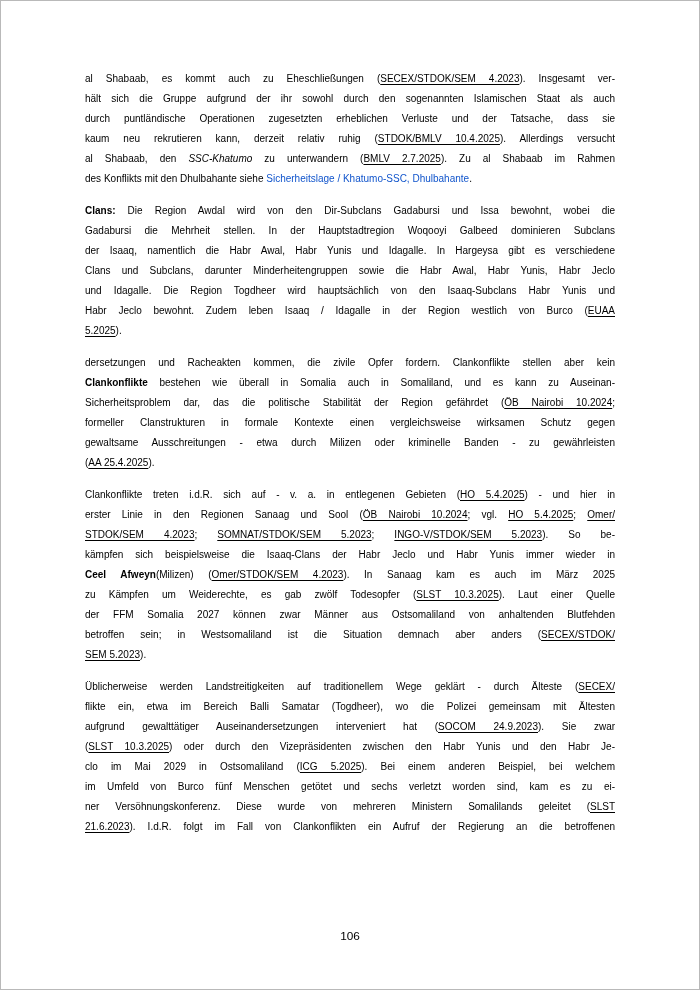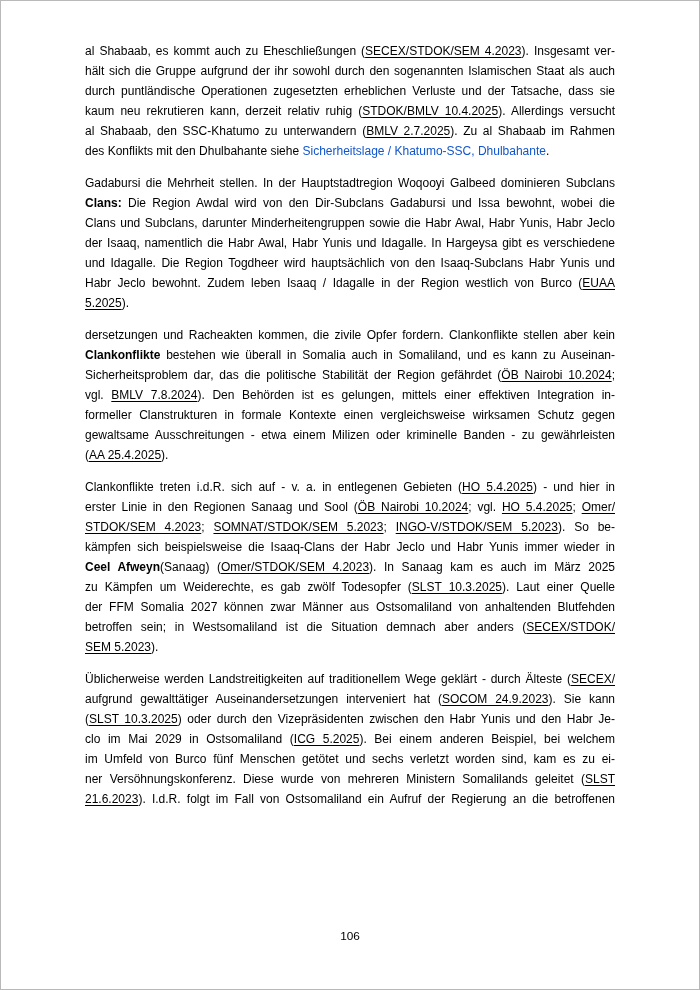--- a/index.html
+++ b/index.html
@@ -13,42 +13,42 @@
     width: 700px;
     height: 990px;
     box-sizing: border-box;
     background: var(--page-bg, #ffffff);
     border: 1px solid var(--page-border, #b9b9b9);
     overflow: hidden;
     color: var(--text-color, #000000);
   }
   .content {
     box-sizing: border-box;
-    padding: 40px 84px 0 84px;
-    font-size: 12px;
+    padding: 68px 84px 0 84px;
+    font-size: 10px;
     line-height: 20px;
   }
   .paragraph {
     margin: 0 0 12px 0;
   }
   .line {
     display: block;
     height: 20px;
     overflow: hidden;
     text-align: justify;
     text-align-last: justify;
     -moz-text-align-last: justify;
     white-space: normal;
   }
   .line-last {
     text-align-last: left;
     -moz-text-align-last: left;
   }
   .seg-b { font-weight: bold; }
-  .seg-i { }
+  .seg-i { font-style: italic; }
   .seg-u {
     text-decoration: underline;
     text-underline-offset: 2px;
     cursor: pointer;
   }
   .seg-link {
     color: var(--link-color, #1155cc);
     cursor: pointer;
   }
   .footer {
@@ -69,54 +69,54 @@
   <main class="content">
       <div class="paragraph">
         <div class="line"><span>al Shabaab, es kommt auch zu Eheschließungen (</span><span class="seg-u">SECEX/STDOK/SEM 4.2023</span><span>). Insgesamt ver-</span></div>
         <div class="line"><span>hält sich die Gruppe aufgrund der ihr sowohl durch den sogenannten Islamischen Staat als auch</span></div>
         <div class="line"><span>durch puntländische Operationen zugesetzten erheblichen Verluste und der Tatsache, dass sie</span></div>
         <div class="line"><span>kaum neu rekrutieren kann, derzeit relativ ruhig (</span><span class="seg-u">STDOK/BMLV 10.4.2025</span><span>). Allerdings versucht</span></div>
         <div class="line"><span>al Shabaab, den </span><span class="seg-i">SSC-Khatumo</span><span> zu unterwandern (</span><span class="seg-u">BMLV 2.7.2025</span><span>). Zu al Shabaab im Rahmen</span></div>
         <div class="line line-last"><span>des Konflikts mit den Dhulbahante siehe </span><span class="seg-link">Sicherheitslage / Khatumo-SSC, Dhulbahante</span><span>.</span></div>
       </div>
       <div class="paragraph">
+        <div class="line"><span class="seg-b">Clans:</span><span> Die Region Awdal wird von den Dir-Subclans Gadabursi und Issa bewohnt, wobei die</span></div>
         <div class="line"><span>Gadabursi die Mehrheit stellen. In der Hauptstadtregion Woqooyi Galbeed dominieren Subclans</span></div>
-        <div class="line"><span class="seg-b">Clans:</span><span> Die Region Awdal wird von den Dir-Subclans Gadabursi und Issa bewohnt, wobei die</span></div>
+        <div class="line"><span>der Isaaq, namentlich die Habr Awal, Habr Yunis und Idagalle. In Hargeysa gibt es verschiedene</span></div>
         <div class="line"><span>Clans und Subclans, darunter Minderheitengruppen sowie die Habr Awal, Habr Yunis, Habr Jeclo</span></div>
-        <div class="line"><span>der Isaaq, namentlich die Habr Awal, Habr Yunis und Idagalle. In Hargeysa gibt es verschiedene</span></div>
         <div class="line"><span>und Idagalle. Die Region Togdheer wird hauptsächlich von den Isaaq-Subclans Habr Yunis und</span></div>
         <div class="line"><span>Habr Jeclo bewohnt. Zudem leben Isaaq / Idagalle in der Region westlich von Burco (</span><span class="seg-u">EUAA</span></div>
         <div class="line line-last"><span class="seg-u">5.2025</span><span>).</span></div>
       </div>
       <div class="paragraph">
         <div class="line"><span>dersetzungen und Racheakten kommen, die zivile Opfer fordern. Clankonflikte stellen aber kein</span></div>
         <div class="line"><span class="seg-b">Clankonflikte</span><span> bestehen wie überall in Somalia auch in Somaliland, und es kann zu Auseinan-</span></div>
         <div class="line"><span>Sicherheitsproblem dar, das die politische Stabilität der Region gefährdet (</span><span class="seg-u">ÖB Nairobi 10.2024</span><span>;</span></div>
-        <div class="line"><span>vgl. </span><span class="seg-u">BMLV 7.8.2024</span><span>). Den Behörden ist es gelungen, mittels einer effektiven Integration in-</span></div>
         <div class="line"><span>formeller Clanstrukturen in formale Kontexte einen vergleichsweise wirksamen Schutz gegen</span></div>
-        <div class="line"><span>gewaltsame Ausschreitungen - etwa einem Milizen oder kriminelle Banden - zu gewährleisten</span></div>
+        <div class="line"><span>gewaltsame Ausschreitungen - etwa durch Milizen oder kriminelle Banden - zu gewährleisten</span></div>
         <div class="line line-last"><span>(</span><span class="seg-u">AA 25.4.2025</span><span>).</span></div>
       </div>
       <div class="paragraph">
         <div class="line"><span>Clankonflikte treten i.d.R. sich auf - v. a. in entlegenen Gebieten (</span><span class="seg-u">HO 5.4.2025</span><span>) - und hier in</span></div>
         <div class="line"><span>erster Linie in den Regionen Sanaag und Sool (</span><span class="seg-u">ÖB Nairobi 10.2024</span><span>; vgl. </span><span class="seg-u">HO 5.4.2025</span><span>; </span><span class="seg-u">Omer/</span></div>
         <div class="line"><span class="seg-u">STDOK/SEM 4.2023</span><span>; </span><span class="seg-u">SOMNAT/STDOK/SEM 5.2023</span><span>; </span><span class="seg-u">INGO-V/STDOK/SEM 5.2023</span><span>). So be-</span></div>
         <div class="line"><span>kämpfen sich beispielsweise die Isaaq-Clans der Habr Jeclo und Habr Yunis immer wieder in</span></div>
-        <div class="line"><span class="seg-b">Ceel Afweyn</span><span>(Sanaag) (</span><span class="seg-u">Omer/STDOK/SEM 4.2023</span><span>). In Sanaag kam es auch im März 2025</span></div>
+        <div class="line"><span class="seg-b">Ceel Afweyn</span><span>(Milizen) (</span><span class="seg-u">Omer/STDOK/SEM 4.2023</span><span>). In Sanaag kam es auch im März 2025</span></div>
         <div class="line"><span>zu Kämpfen um Weiderechte, es gab zwölf Todesopfer (</span><span class="seg-u">SLST 10.3.2025</span><span>). Laut einer Quelle</span></div>
         <div class="line"><span>der FFM Somalia 2027 können zwar Männer aus Ostsomaliland von anhaltenden Blutfehden</span></div>
         <div class="line"><span>betroffen sein; in Westsomaliland ist die Situation demnach aber anders (</span><span class="seg-u">SECEX/STDOK/</span></div>
         <div class="line line-last"><span class="seg-u">SEM 5.2023</span><span>).</span></div>
       </div>
       <div class="paragraph">
         <div class="line"><span>Üblicherweise werden Landstreitigkeiten auf traditionellem Wege geklärt - durch Älteste (</span><span class="seg-u">SECEX/</span></div>
-        <div class="line"><span>aufgrund gewalttätiger Auseinandersetzungen interveniert hat (</span><span class="seg-u">SOCOM 24.9.2023</span><span>). Sie kann</span></div>
+        <div class="line"><span>flikte ein, etwa im Bereich Balli Samatar (Togdheer), wo die Polizei gemeinsam mit Ältesten</span></div>
+        <div class="line"><span>aufgrund gewalttätiger Auseinandersetzungen interveniert hat (</span><span class="seg-u">SOCOM 24.9.2023</span><span>). Sie zwar</span></div>
         <div class="line"><span>(</span><span class="seg-u">SLST 10.3.2025</span><span>) oder durch den Vizepräsidenten zwischen den Habr Yunis und den Habr Je-</span></div>
         <div class="line"><span>clo im Mai 2029 in Ostsomaliland (</span><span class="seg-u">ICG 5.2025</span><span>). Bei einem anderen Beispiel, bei welchem</span></div>
         <div class="line"><span>im Umfeld von Burco fünf Menschen getötet und sechs verletzt worden sind, kam es zu ei-</span></div>
         <div class="line"><span>ner Versöhnungskonferenz. Diese wurde von mehreren Ministern Somalilands geleitet (</span><span class="seg-u">SLST</span></div>
-        <div class="line"><span class="seg-u">21.6.2023</span><span>). I.d.R. folgt im Fall von Ostsomaliland ein Aufruf der Regierung an die betroffenen</span></div>
+        <div class="line"><span class="seg-u">21.6.2023</span><span>). I.d.R. folgt im Fall von Clankonflikten ein Aufruf der Regierung an die betroffenen</span></div>
       </div>
     </main>
   <footer class="footer">
     <span>106</span>
   </footer>
 </div>
 
 </body></html>

